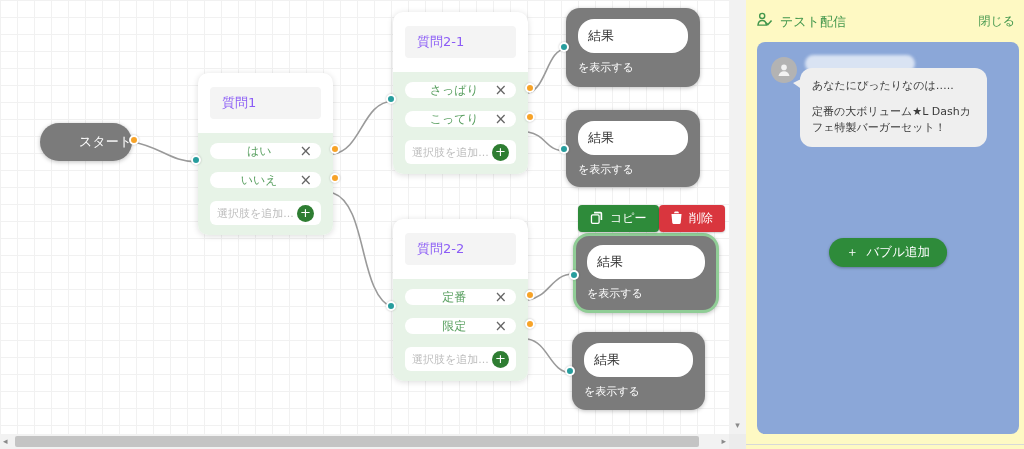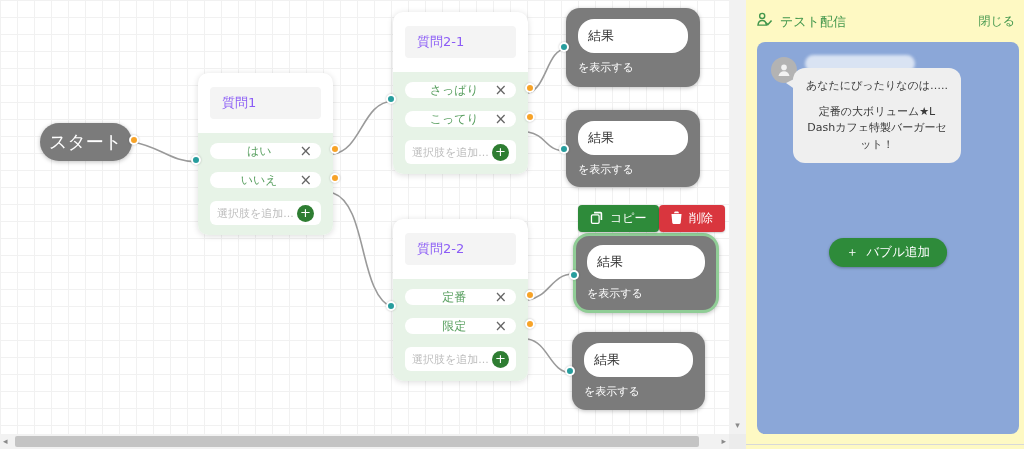--- a/index.html
+++ b/index.html
@@ -15,22 +15,22 @@
                      linear-gradient(90deg,#f1f1f1 1px, transparent 1px);
     background-size:17px 17px; }
   .edges { position:absolute; left:0; top:0; width:746px; height:449px; pointer-events:none; }
 
   .dot { position:absolute; width:10px; height:10px; border-radius:50%;
     border:2px solid #fff; box-shadow:0 0 2px rgba(0,0,0,.25); z-index:5; }
   .dot.out { background:var(--orange,#f7a328); }
   .dot.in  { background:var(--teal,#279d9d); }
 
   .start-node { position:absolute; left:40px; top:123px; width:92px; height:38px;
-    background:var(--node-gray,#7b7b7b); border-radius:19px; color:#fff; font-size:18px;
-    display:flex; align-items:center; justify-content:flex-start;
+    background:var(--node-gray,#7b7b7b); border-radius:19px; color:#fff; font-size:13px;
+    display:flex; align-items:center; justify-content:flex-end;
     box-shadow:0 1px 4px rgba(0,0,0,.25);padding-left:9px; }
   .start-node .dot.out { right:-7px; top:calc(50% - 7px); }
 
   .q-card { position:absolute; width:135px; background:#fff; border-radius:10px;
     box-shadow:0 1px 6px rgba(0,0,0,.14); }
   .q-card .dot.in { left:-7px; top:82px; }
   .q-header { margin:14px 12px; background:#f4f4f4; border-radius:4px;
     padding:7px 12px; font-size:13px; color:#8b5cf6; }
   .q-body { background:#e7f3e7; padding:10px 12px 10px; border-radius:0 0 10px 10px; }
   .q-option { position:relative; background:#fff; border-radius:10px; height:16px;
@@ -76,22 +76,22 @@
   .panel-title { color:var(--green-text,#43974d); font-size:13px; margin-left:7px; }
   .close-link { margin-left:auto; color:var(--green-text,#43974d); font-size:12px;
     text-decoration:none; cursor:pointer; }
 
   .chat { position:absolute; left:11px; top:42px; width:262px; height:392px;
     background:var(--panel-blue,#8ba7d8); border-radius:8px; }
   .avatar { position:absolute; left:14px; top:15px; width:26px; height:26px;
     background:#b3b3b3; border-radius:50%; display:flex; align-items:center; justify-content:center; }
   .name-blob { position:absolute; left:48px; top:13px; width:110px; height:17px;
     background:rgba(230,237,248,.85); border-radius:9px; filter:blur(1.5px); }
-  .bubble { position:absolute; left:36px; top:26px; width:168px; background:#efefef;
-    border-radius:12px; padding:10px 12px;text-align:center; }
+  .bubble { position:absolute; left:43px; top:26px; width:187px; background:#efefef;
+    border-radius:12px; padding:10px 12px; }
   .bubble-tail { position:absolute; left:-7px; top:10px; width:0; height:0;
     border-top:5px solid transparent; border-bottom:7px solid transparent;
     border-right:10px solid #efefef; }
   .bubble p { font-size:11px; color:#3a3a3a; line-height:1.5; margin-bottom:9px; }
   .bubble p:last-child { margin-bottom:0; }
   .add-bubble-btn { position:absolute; top:196px; left:50%; transform:translateX(-50%);
     background:var(--green,#2e8b3a); color:#fff; border:none; border-radius:15px; height:29px;
     padding:0 17px; display:flex; align-items:center; gap:8px; font-size:12.5px;
     cursor:pointer; box-shadow:0 1px 3px rgba(0,0,0,.3); white-space:nowrap; }
 </style>

